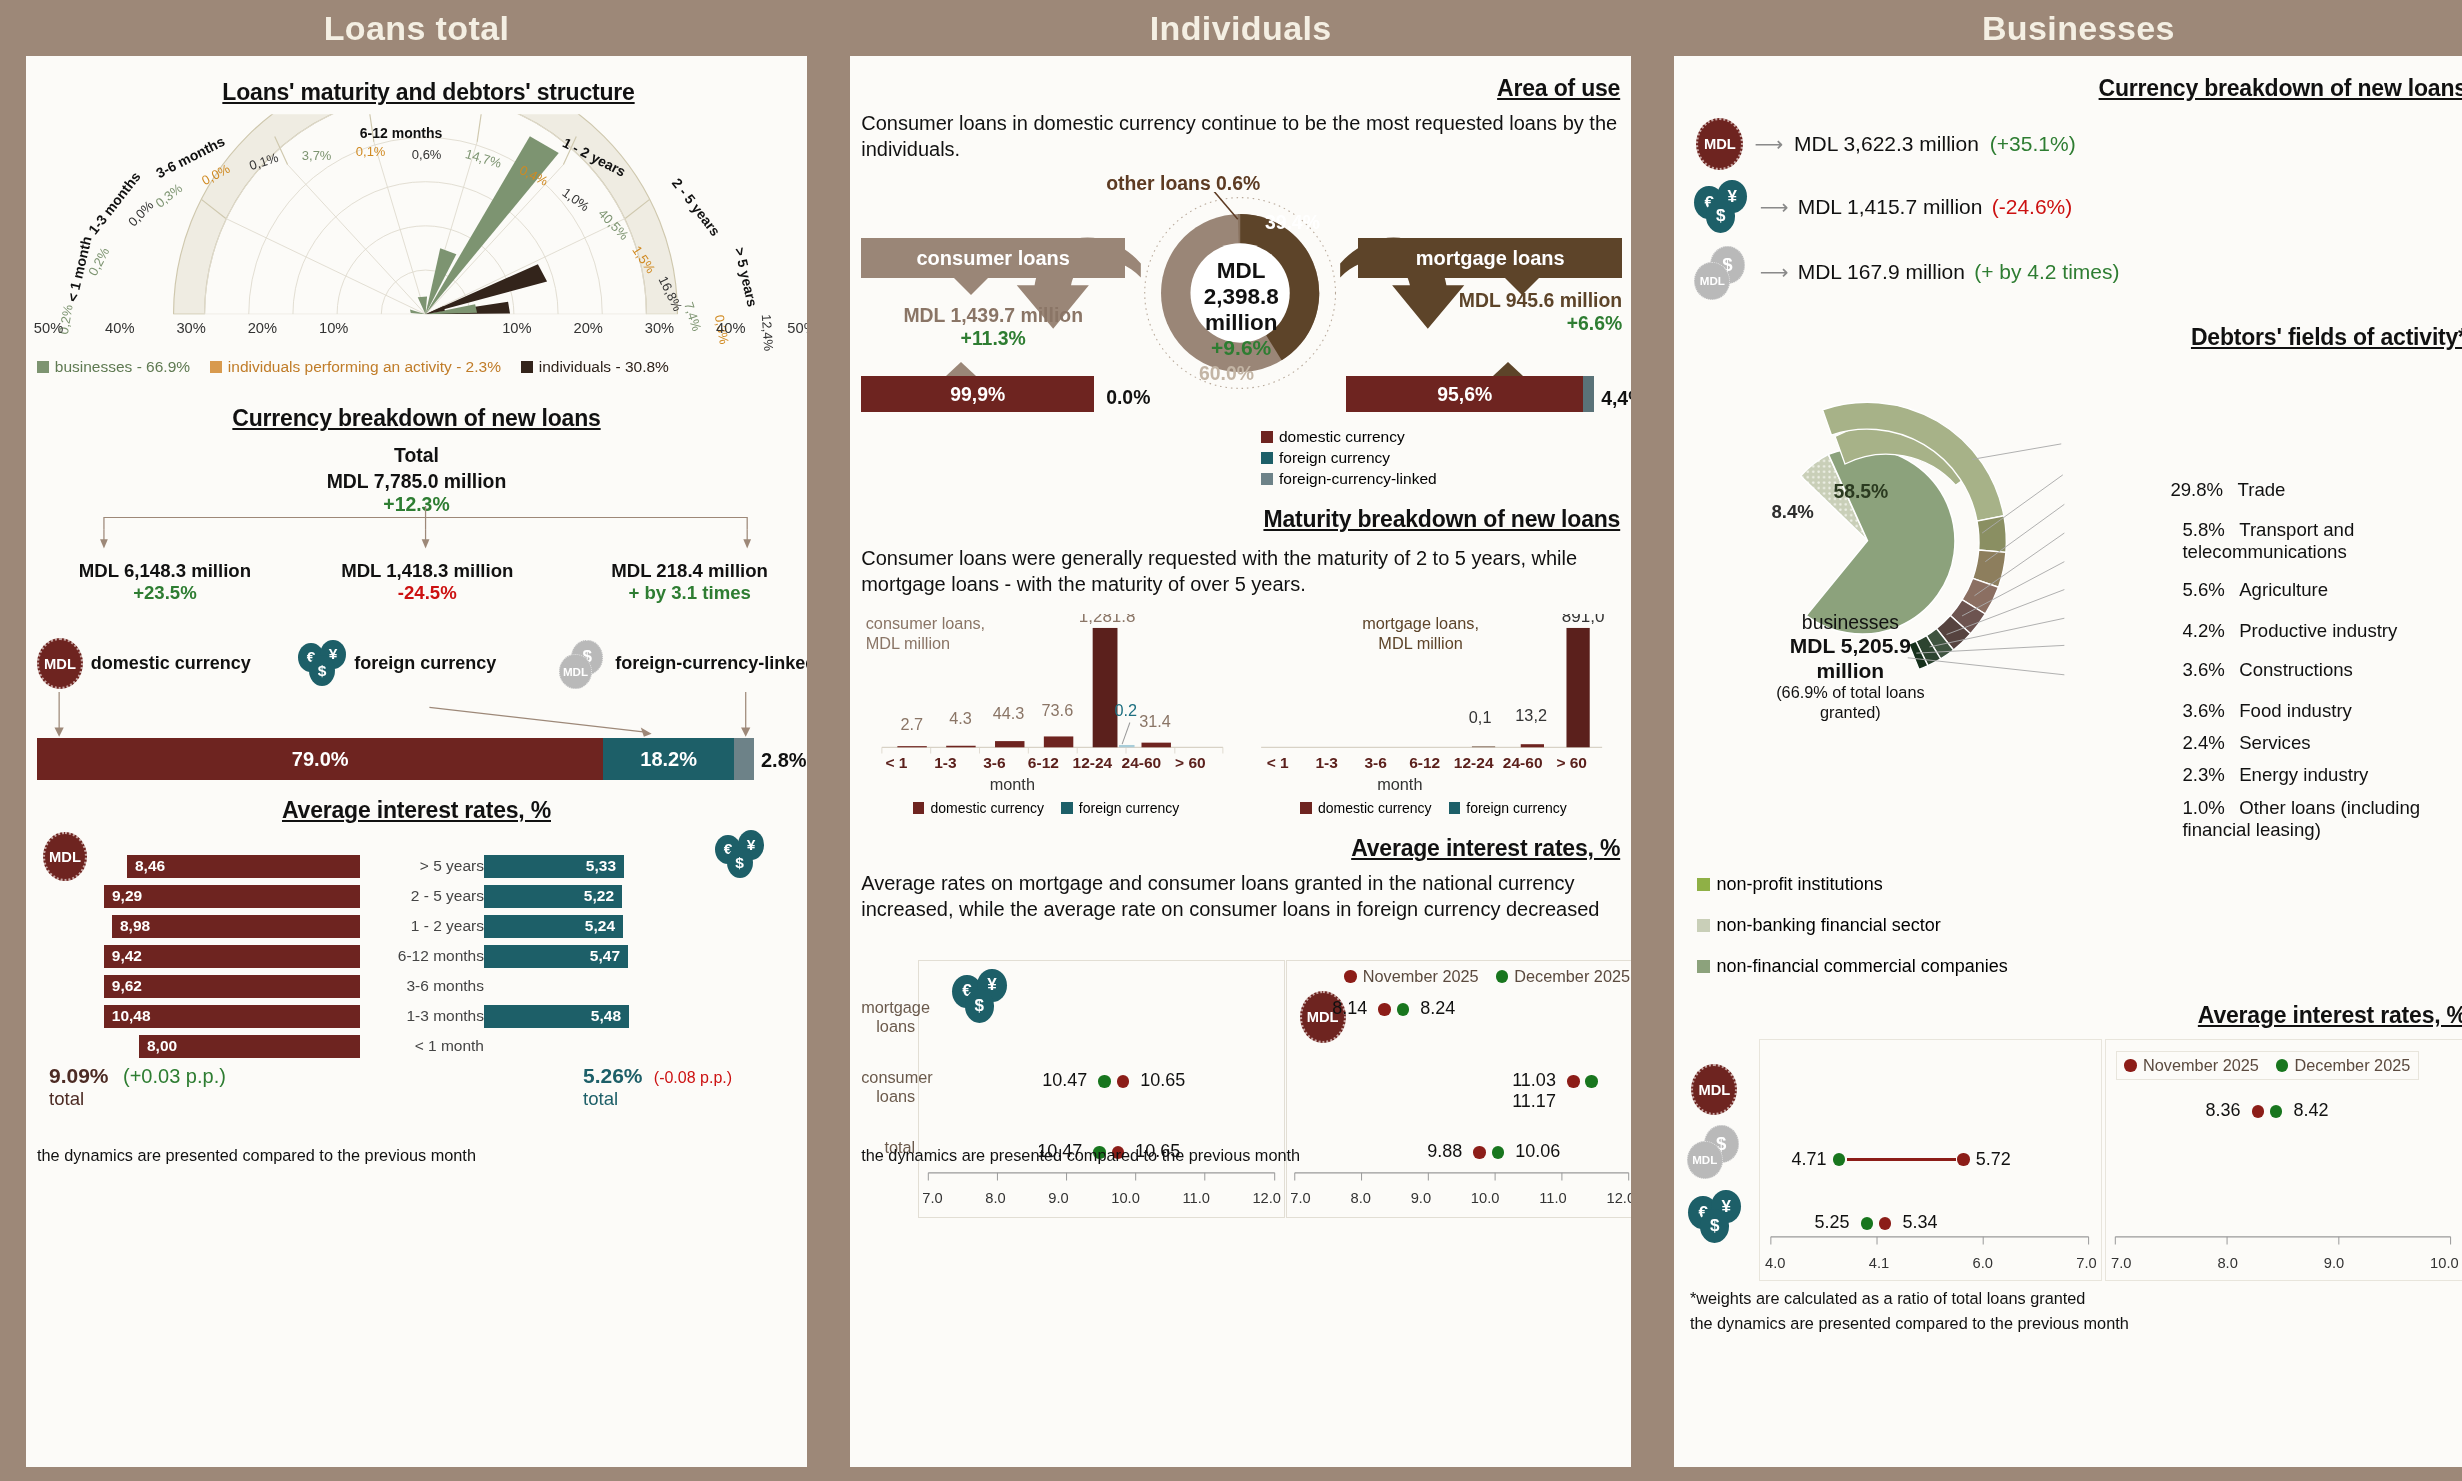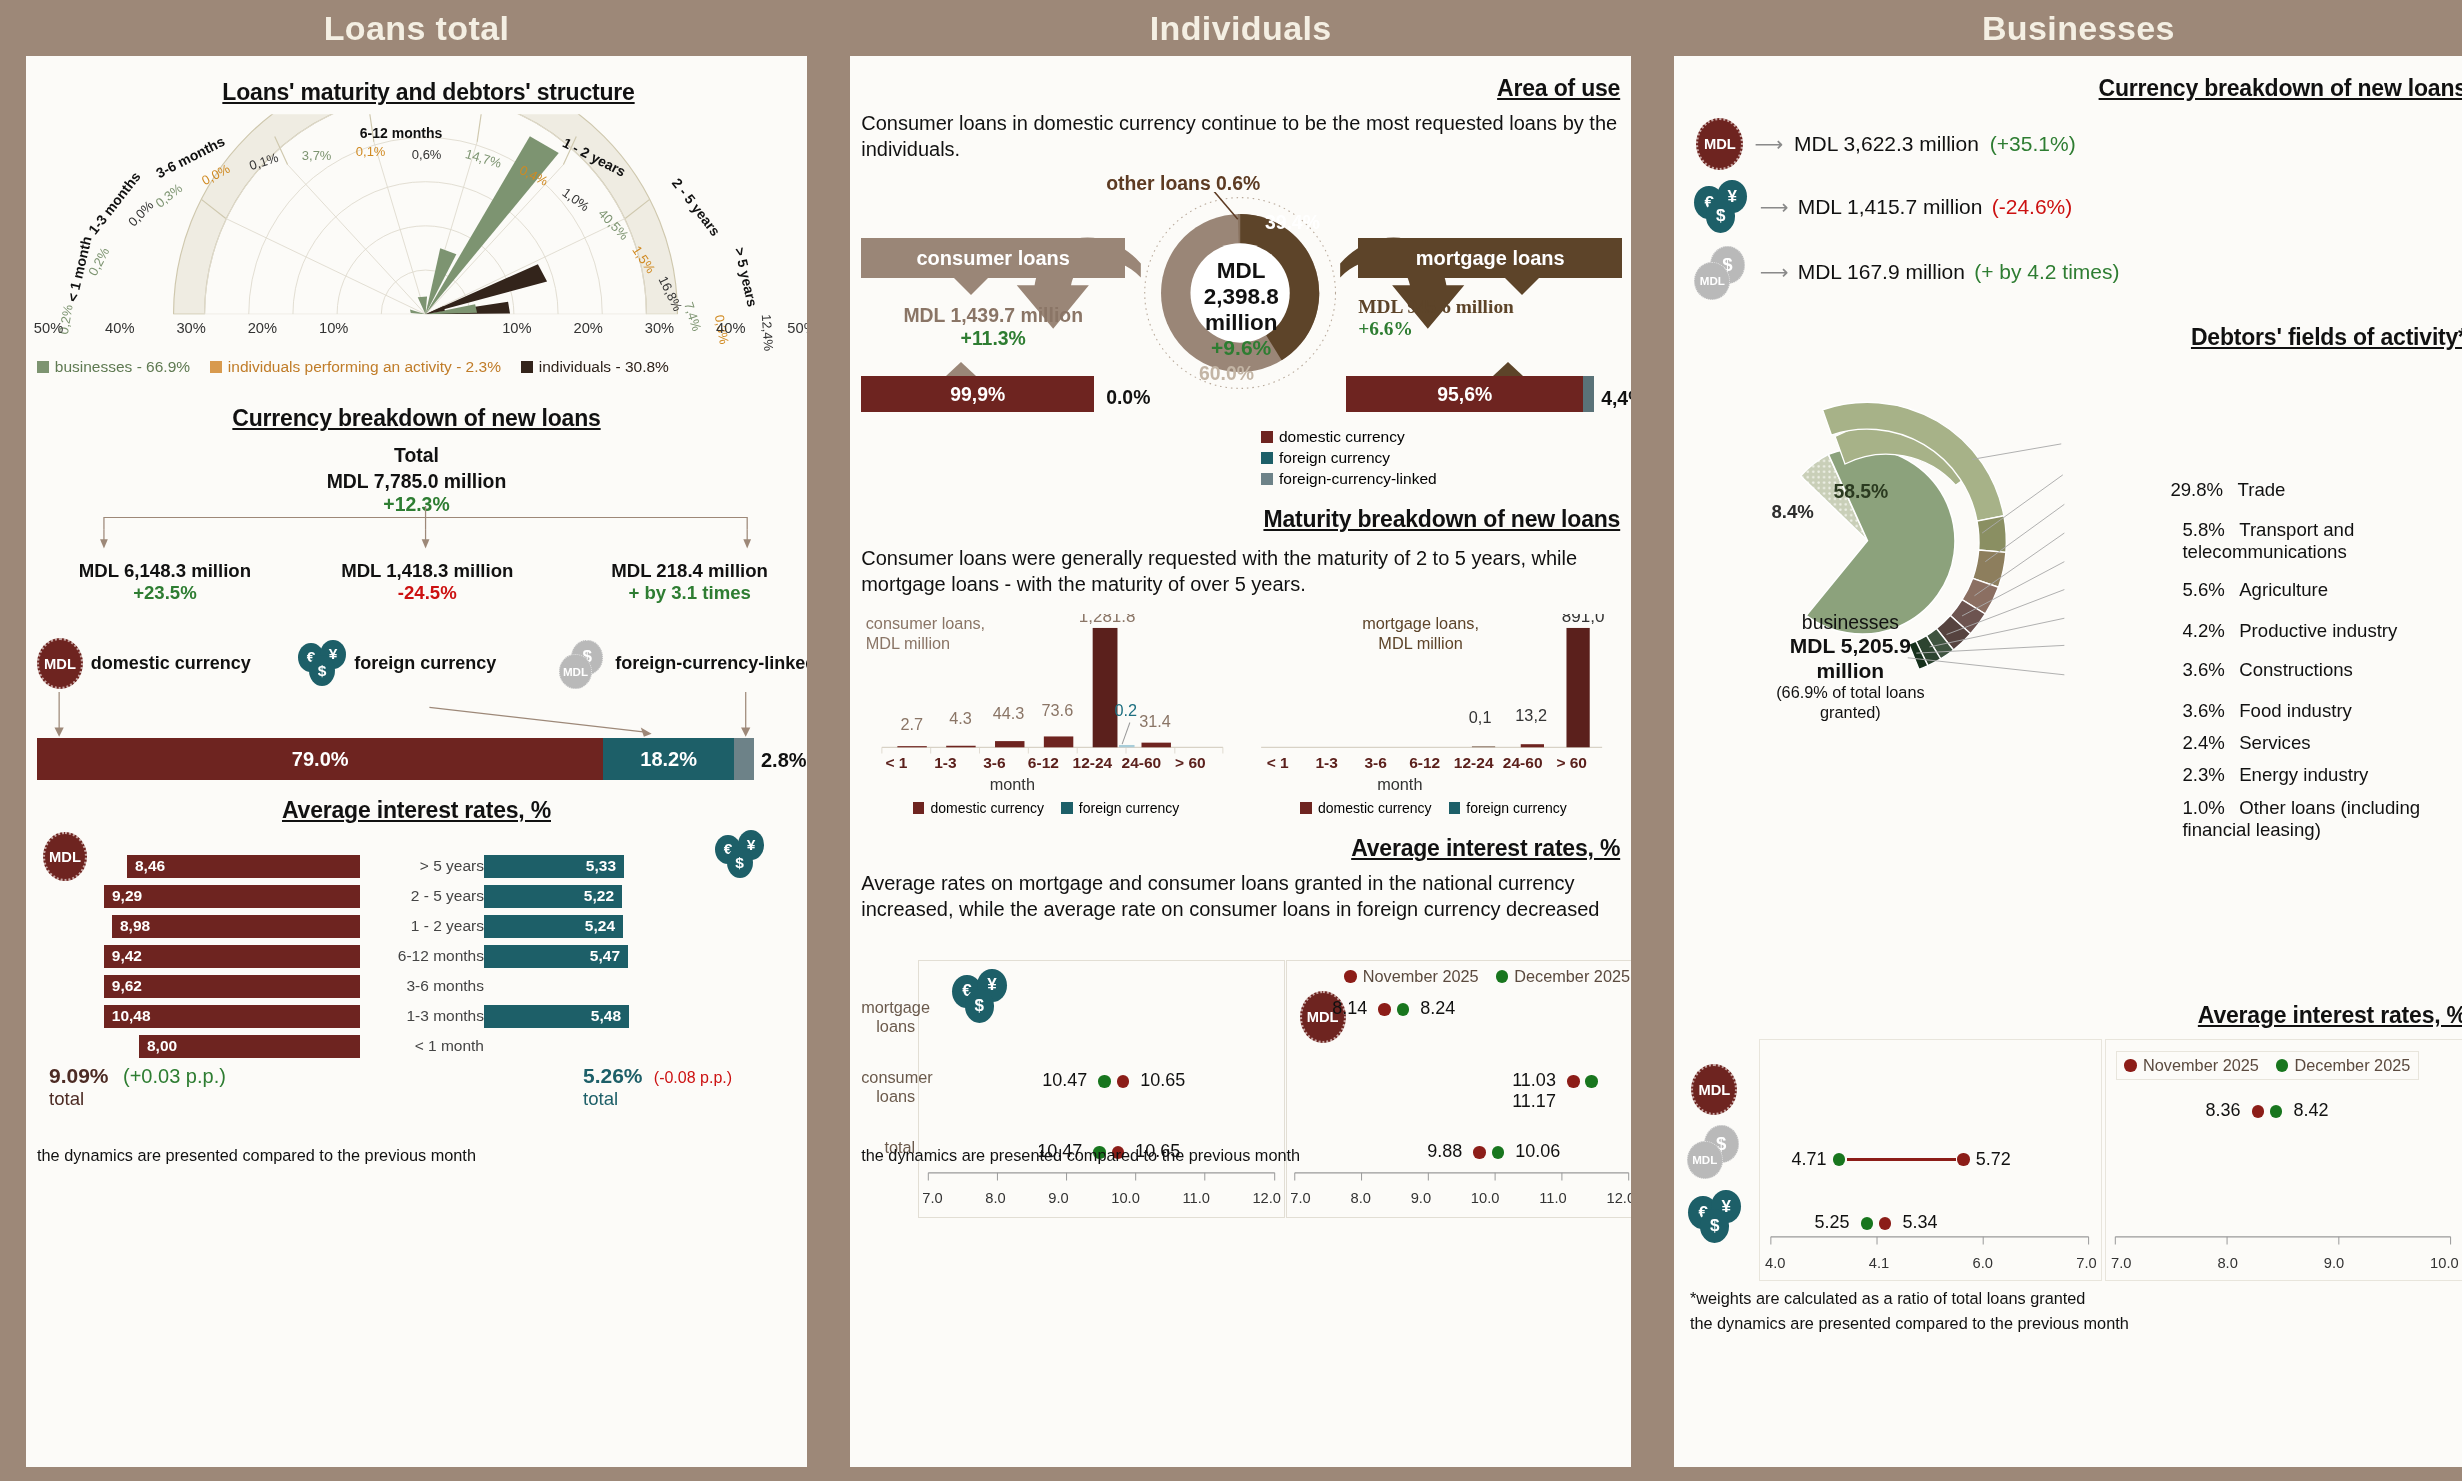--- a/index.html
+++ b/index.html
@@ -393,21 +393,21 @@
       </div>
       <div class="abs" style="left:508px;top:182px;width:264px;">
         <div style="background:#5d4429;color:#fff;font-size:20px;font-weight:bold;text-align:center;padding:8.5px 0;">mortgage loans</div>
         <div style="width:0;height:0;border-left:17px solid transparent;border-right:17px solid transparent;border-top:17px solid #5d4429;margin-left:147px;"></div>
       </div>
 
       <div class="abs" style="left:11px;top:248px;width:264px;text-align:center;">
         <div style="font-size:19.4px;font-weight:bold;color:#8a7566;">MDL 1,439.7 million</div>
         <div style="font-size:19.4px;font-weight:bold;" class="green">+11.3%</div>
       </div>
-      <div class="abs" style="left:508px;top:240px;width:264px;text-align:left;font-family:Liberation Serif, serif;">
+      <div class="abs" style="left:508px;top:233px;width:264px;text-align:right;">
         <div style="font-size:19.4px;font-weight:bold;color:#5d4429;">MDL 945.6 million</div>
         <div style="font-size:19.4px;font-weight:bold;" class="green">+6.6%</div>
       </div>
 
       <div class="abs" style="left:11px;top:306px;width:264px;">
         <div style="width:0;height:0;border-left:15.5px solid transparent;border-right:15.5px solid transparent;border-bottom:14px solid #9a8677;margin-left:85px;"></div>
         <div style="height:36px;background:#6e2420;color:#fff;font-size:19.4px;font-weight:bold;display:flex;align-items:center;justify-content:center;width:233px;">99,9%</div>
       </div>
       <div class="abs" style="left:256px;top:330px;font-size:19.4px;font-weight:bold;color:#111;">0.0%</div>
 
@@ -739,20 +739,34 @@
       </div>
       <div class="abs" style="left:508px;top:708px;">
         <span style="font-size:18.6px;color:#111;">2.3%</span>
         <span style="font-size:18.6px;color:#111;margin-left:11px;">Energy industry</span>
       </div>
       <div class="abs" style="left:508px;top:741px;width:310px;">
         <span style="font-size:18.6px;color:#111;">1.0%</span>
         <span style="font-size:18.6px;color:#111;margin-left:11px;">Other loans (including financial leasing)</span>
       </div>
 
+      <div class="abs" style="left:23px;top:818px;">
+        <div class="legend-row" style="font-size:18px;margin-bottom:20px;">
+          <span class="sw" style="background:#8fb046;width:13px;height:13px;"></span>
+          <span>non-profit institutions</span>
+        </div>
+        <div class="legend-row" style="font-size:18px;margin-bottom:20px;">
+          <span class="sw" style="background:#c9cfb8;width:13px;height:13px;"></span>
+          <span>non-banking financial sector</span>
+        </div>
+        <div class="legend-row" style="font-size:18px;">
+          <span class="sw" style="background:#8ca27c;width:13px;height:13px;"></span>
+          <span>non-financial commercial companies</span>
+        </div>
+      </div>
 
       <div class="sect-title abs" style="right:15.5px;top:946px;">Average interest rates, %</div>
 
       <span class="coin coin-mdl abs" style="left:17px;top:1008px;width:42px;height:47px;font-size:14.7px;">MDL</span>
       <span class="abs" style="left:12.4px;top:1069px;width:56px;height:51px;">
         <span class="coin coin-gray" style="position:absolute;left:17px;top:0;width:33px;height:36px;font-size:18.6px;color:#fff;">$</span>
         <span class="coin coin-gray" style="position:absolute;left:0;top:15.5px;width:34px;height:36px;font-size:11.6px;color:#fff;">MDL</span>
       </span>
       <span class="abs" style="left:14px;top:1134px;width:56px;height:53px;">
         <span class="coin coin-fx" style="position:absolute;left:0;top:6.2px;width:29.5px;height:33px;font-size:17px;">€</span>

